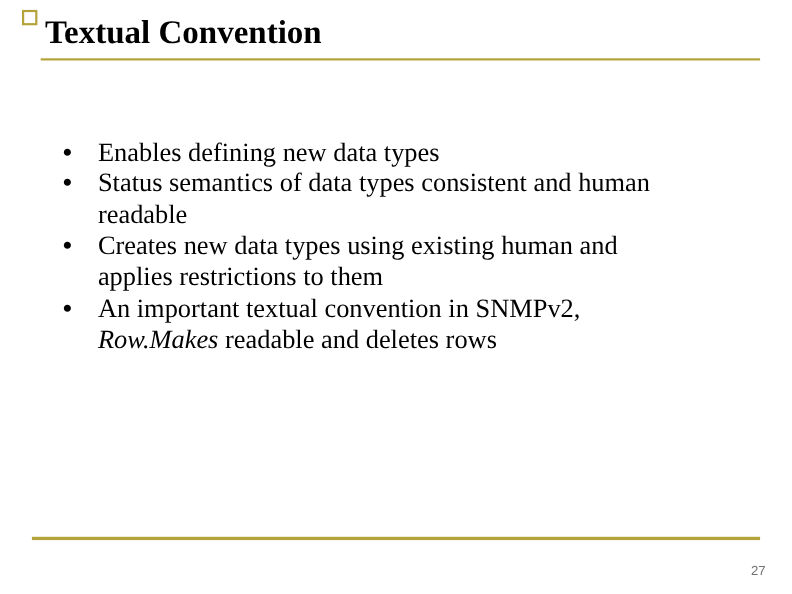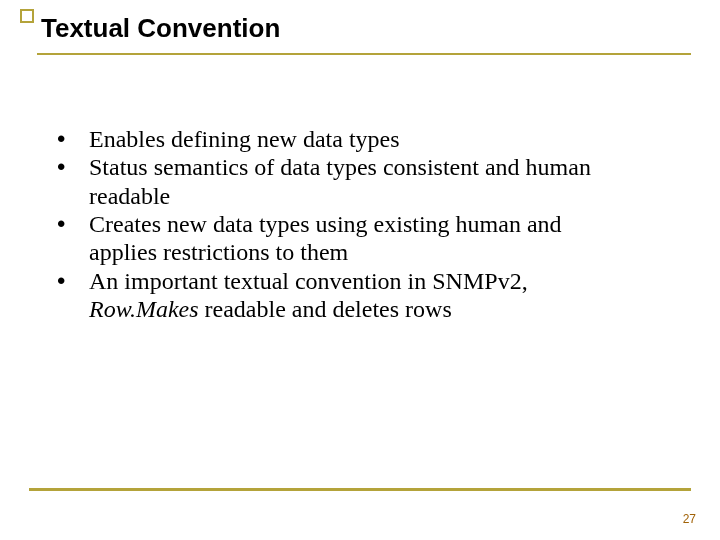--- a/index.html
+++ b/index.html
@@ -32,24 +32,25 @@
     top: 53px;
     left: 37px;
     width: 654px;
     height: 0;
     border-top: 2px solid #b4a33a;
   }
   .title {
     position: absolute;
     top: 13px;
     left: 41px;
-    font-size: 26px;
+    font-size: 30px;
     font-weight: bold;
     color: #000000;
     white-space: nowrap;
+    font-family: Liberation Serif, serif;
   }
   .body {
     position: absolute;
     top: 125px;
     left: 55px;
     width: 580px;
     font-size: 24px;
     color: #000000;
     line-height: 1.18;
   }
@@ -76,21 +77,21 @@
     top: 488px;
     width: 662px;
     height: 0;
     border-top: 3px solid #b4a33a;
   }
   .page-num {
     position: absolute;
     right: 24px;
     bottom: 14px;
     font-size: 12px;
-    color: #a16207;
+    color: #737373;
   }
 </style>
 </head>
 <body>
 
 <div class="slide">
 
   <div class="corner-box"></div>
   <div class="title-underline"></div>
 

